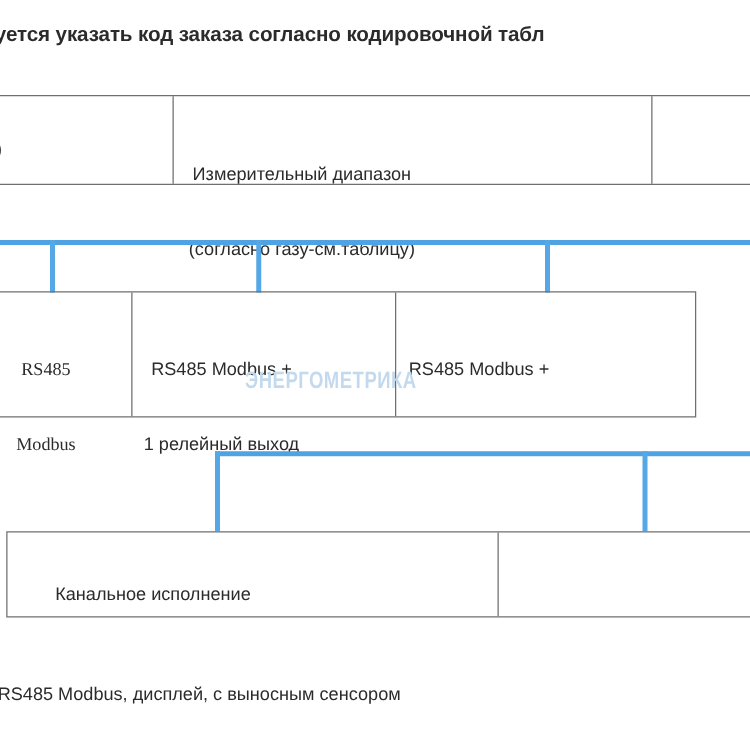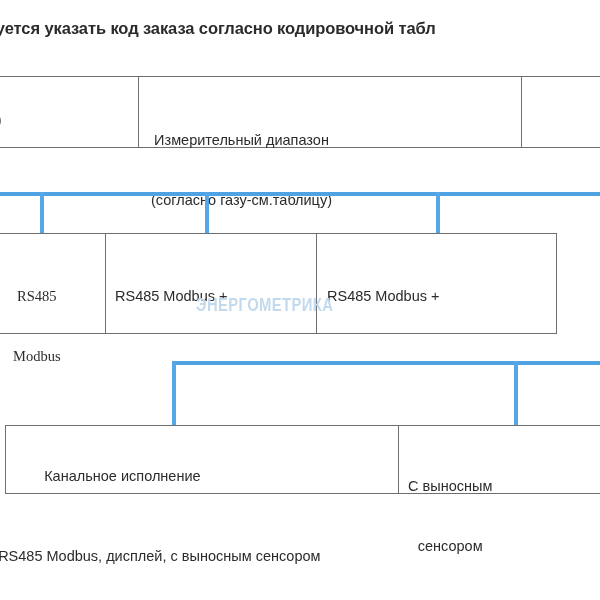--- a/index.html
+++ b/index.html
@@ -162,41 +162,38 @@
     <div class="vdiv" style="left:224px;"></div>
     <div class="vdiv" style="left:435px;"></div>
 
     <div class="cell-text r2c1">
       <div>RS485</div>
       <div>Modbus</div>
     </div>
 
     <div class="cell-text r2c2">
       <div>RS485 Modbus +</div>
+      <div>1 релейный выход</div>
     </div>
 
     <div class="cell-text r2c3">
       <div>RS485 Modbus +</div>
     </div>
   </div>
 
   <div class="watermark">ЭНЕРГОМЕТРИКА</div>
 
   <div class="blue-h" style="left:172px; top:361px; width:448px;"></div>
   <div class="blue-v" style="left:172px; top:361px; height:66px;"></div>
   <div class="blue-v" style="left:514px; top:361px; height:66px;"></div>
 
   <div id="row3">
     <div class="vdiv" style="left:392px;"></div>
 
     <div class="cell-text r3c1">
       <span>Канальное исполнение</span>
     </div>
 
-    <div class="cell-text r3c2">
-      <div>С выносным</div>
-      <div>сенсором</div>
-    </div>
   </div>
 
   <div class="footer">m, RS485 Modbus, дисплей, с выносным сенсором</div>
 
 </div>
 
 </body></html>

